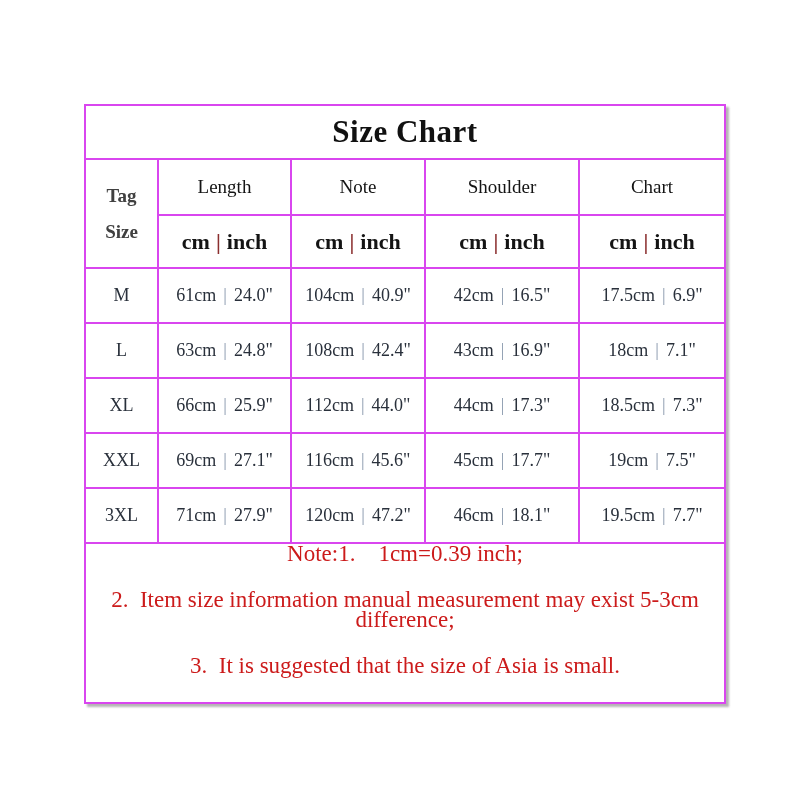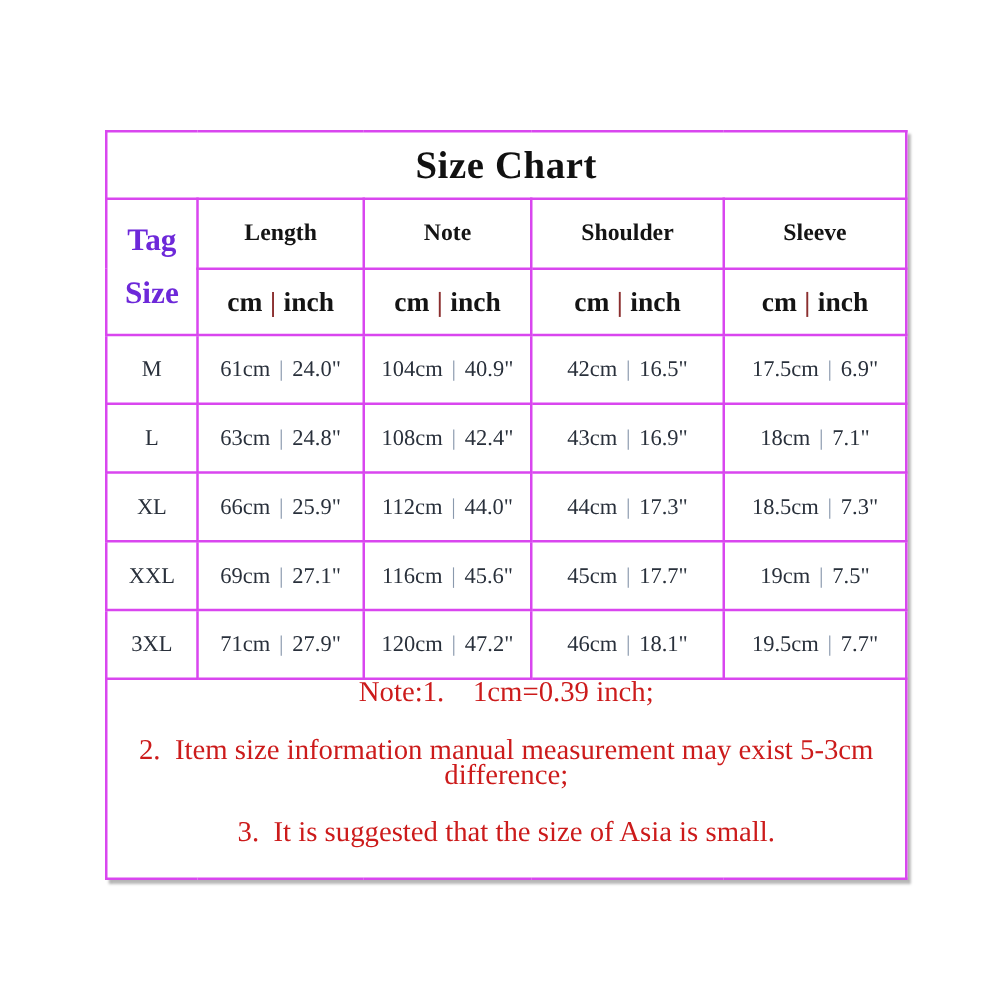--- a/index.html
+++ b/index.html
@@ -44,30 +44,30 @@
   tr.data-row td { height: 53px; }
   tr.notes-row td { height: 151px; }
 
   .title-text {
     font-size: 31px;
     font-weight: bold;
     color: #111111;
     letter-spacing: 0.5px;
   }
   .tag-size-cell {
-    font-size: 25px;
+    font-size: 19px;
     font-weight: bold;
-    color: #6d28d9;
+    color: #404040;
   }
   .tag-size-cell .line { display: block; line-height: 1; }
   .tag-size-cell .line + .line { margin-top: 17px; }
 
   .col-header {
     font-size: 19px;
-    font-weight: bold;
+    font-weight: normal;
     color: #141414;
   }
   .unit-cell {
     font-size: 22px;
     font-weight: bold;
     color: #141414;
     white-space: nowrap;
   }
   .size-cell {
     font-size: 18px;
@@ -121,21 +121,21 @@
       </tr>
 
       <tr class="hrow1">
         <td rowspan="2" class="tag-size-cell">
           <span class="line">Tag</span>
           <span class="line">Size</span>
         </td>
         <td class="col-header">Length</td>
         <td class="col-header">Note</td>
         <td class="col-header">Shoulder</td>
-        <td class="col-header">Sleeve</td>
+        <td class="col-header">Chart</td>
       </tr>
 
       <tr class="hrow2">
         <td class="unit-cell">
           <span>cm</span><span class="pipe red">|</span><span>inch</span>
         </td>
         <td class="unit-cell">
           <span>cm</span><span class="pipe red">|</span><span>inch</span>
         </td>
         <td class="unit-cell">

